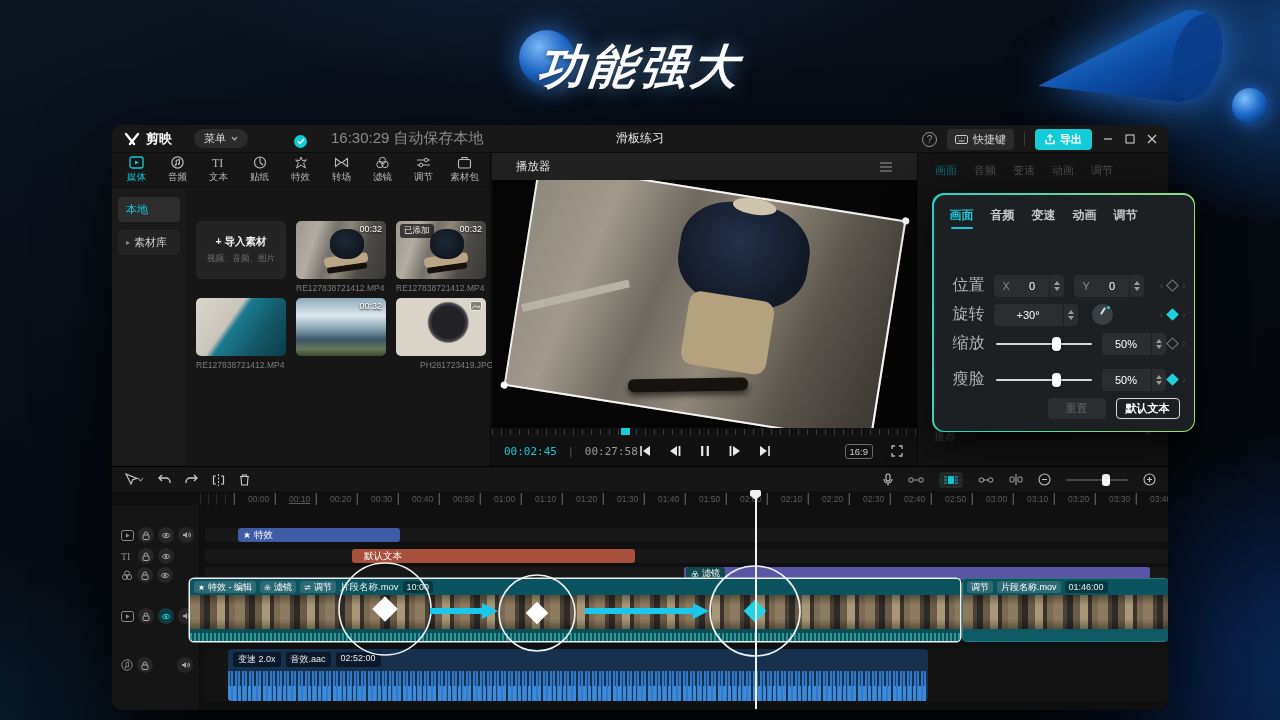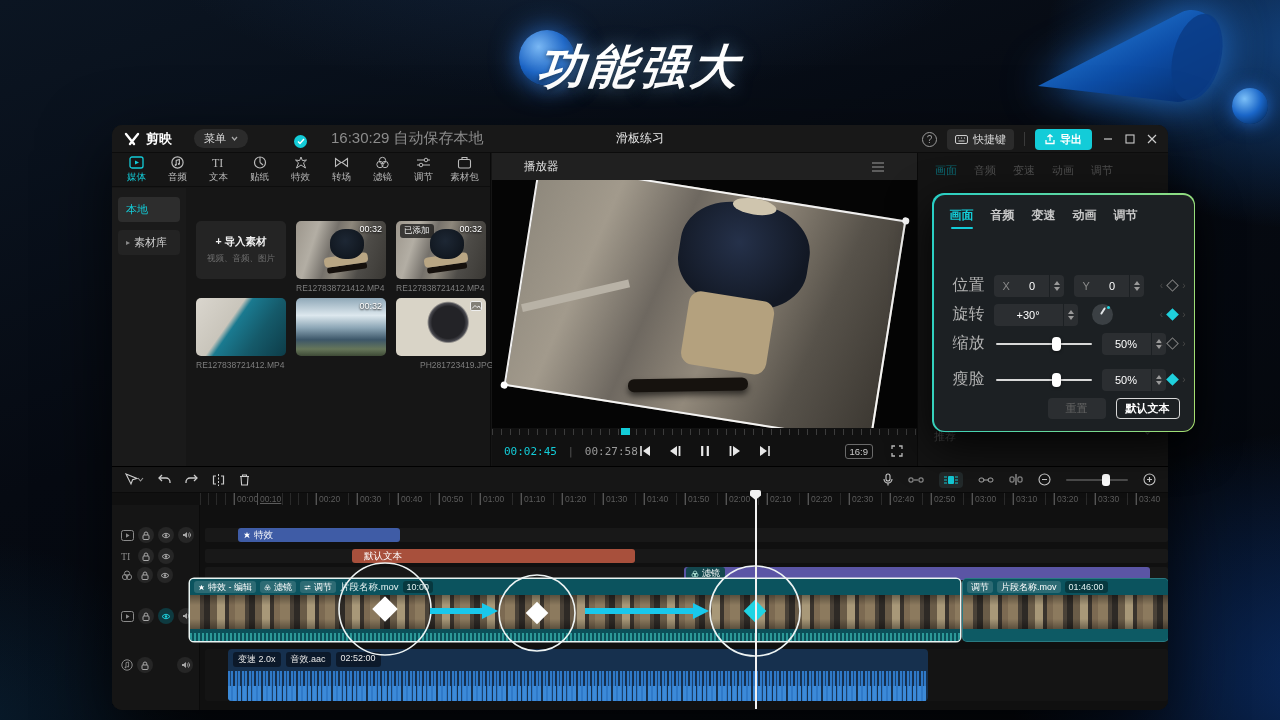--- a/index.html
+++ b/index.html
@@ -77,21 +77,21 @@
   .t-skate::after { content:""; position:absolute; left:34px; top:8px; width:34px; height:30px; border-radius:45%;
     background:radial-gradient(circle at 45% 40%, #1d2734, #10161e 75%); }
   .t-skate::before { content:""; position:absolute; left:28px; top:34px; width:44px; height:10px; border-radius:4px;
     background:#b9a684; box-shadow:0 8px 0 -2px #15100c; transform:rotate(-8deg); }
   .t-deck { background:linear-gradient(125deg,#dad6ce 0%,#c9c5bb 38%,#1a7a90 44%,#155a6a 68%,#0d3c48 100%); }
   .t-glacier { background:linear-gradient(180deg,#8fa8b8 0%,#dde8ee 30%,#8aa4b4 52%,#3c5668 72%,#66765a 88%,#3e4a36 100%); }
   .t-wheel { background:radial-gradient(circle at 58% 42%, #232327 0 26%, #4a4a50 31%, #d9d4c7 34%), #cfc9bd; }
 
   
   .player-panel { position:absolute; left:380px; top:28px; width:425px; height:313px; background:#111; }
-  .player-head { height:27px; background:#202020; display:flex; align-items:center; justify-content:space-between; padding:0 32px; }
+  .player-head { height:27px; background:#202020; display:flex; align-items:center; justify-content:space-between; padding:0 24px; }
   .player-title { font-size:11.5px; color:#e0e0e0; }
   .canvas { position:absolute; left:0; top:27px; right:0; height:248px; background:#050505; overflow:hidden; }
   .photo { position:absolute; left:50%; top:50%; width:372px; height:226px; margin:-114px 0 0 -186px;
     transform:rotate(9deg); border:2px solid rgba(255,255,255,.92);
     background:linear-gradient(105deg,#8e887c 0%,#a29a8c 20%,#6e6860 38%,#92897b 55%,#57524a 78%,#3c3832 100%); }
   .ph-jacket { position:absolute; left:150px; top:6px; width:130px; height:104px; border-radius:42%;
     background:radial-gradient(circle at 45% 38%, #25314a, #121824 72%); }
   .ph-cap { position:absolute; left:196px; top:0px; width:44px; height:16px; border-radius:50%; background:#cfc5ae; }
   .ph-pants { position:absolute; left:168px; top:100px; width:86px; height:74px; border-radius:12px; background:#b4a17e; }
   .ph-board { position:absolute; left:120px; top:188px; width:120px; height:13px; border-radius:6px;
@@ -157,21 +157,21 @@
   .tl-toolbar { position:absolute; left:0; top:0; width:100%; height:26px; background:#161616; border-bottom:1px solid #0b0b0b;
     display:flex; align-items:center; }
   .tool-left { display:flex; align-items:center; gap:14px; margin-left:12px; }
   .tool-right { position:absolute; right:12px; display:flex; align-items:center; gap:15px; }
   .tool-ic { display:flex; align-items:center; justify-content:center; }
   .tool-ic.active-pill { background:#232a2b; border-radius:4px; padding:2px 4px; }
   .zoom-slider { position:relative; width:62px; height:2px; background:#4c4c4c; border-radius:1px; }
   .zoom-slider .knob { position:absolute; left:36px; top:-5px; width:8px; height:12px; border-radius:3px; background:#fff; }
   .tl-ruler { position:absolute; left:88px; top:26px; right:0; height:12px;
     background:repeating-linear-gradient(90deg, rgba(90,90,90,.35) 0 1px, transparent 1px 8.2px); }
-  .ruler-label { position:absolute; top:0; font-size:8.5px; color:#5c5c5c; border-left:1px solid #555; padding-left:2px; line-height:12px; background:#101010; }
+  .ruler-label { position:absolute; top:0; font-size:8.5px; color:#5c5c5c; border-left:1px solid #555; padding-left:13px; line-height:12px; background:#101010; }
   .tracks { position:absolute; left:0; top:38px; right:0; bottom:0; }
   .head-col { position:absolute; left:0; top:0; width:88px; height:100%; background:#151515; border-right:1px solid #0b0b0b; }
   .track-head { position:absolute; left:9px; display:flex; align-items:center; gap:4px; }
   .th-btn { width:16px; height:16px; border-radius:50%; background:#262626; display:flex; align-items:center; justify-content:center; }
   .th-btn.teal { background:#0e3a40; }
   .lane { position:absolute; left:93px; right:0; background:#181818; border-radius:2px; }
   .clip { position:absolute; border-radius:3px; font-size:9.5px; color:#fff; display:flex; align-items:center; }
   .clip-effect { background:#3f5ca6; }
   .clip-text { background:#a8503c; }
   .clip-filter { background:#5b55a5; }
@@ -640,21 +640,21 @@
             <svg width="13" height="13" viewBox="0 0 13 13">
                 <circle cx="6.5" cy="6.5" r="5.5" stroke="#ccc" fill="none" stroke-width="1.1"></circle>
                 <path d="M4 6.5 h5 M6.5 4 v5" stroke="#ccc" stroke-width="1.2"></path>
               </svg>
             </span>
         </div>
       </div>
 
       <div class="tl-ruler">
           <span class="ruler-label" style="left: 34px;">00:00</span>
-          <span class="ruler-label" style="left: 57px; text-decoration: underline;">00:10</span>
+          <span class="ruler-label" style="left: 75px; text-decoration: underline;">00:10</span>
           <span class="ruler-label" style="left: 116px;">00:20</span>
           <span class="ruler-label" style="left: 157px;">00:30</span>
           <span class="ruler-label" style="left: 198px;">00:40</span>
           <span class="ruler-label" style="left: 239px;">00:50</span>
           <span class="ruler-label" style="left: 280px;">01:00</span>
           <span class="ruler-label" style="left: 321px;">01:10</span>
           <span class="ruler-label" style="left: 362px;">01:20</span>
           <span class="ruler-label" style="left: 403px;">01:30</span>
           <span class="ruler-label" style="left: 444px;">01:40</span>
           <span class="ruler-label" style="left: 485px;">01:50</span>

